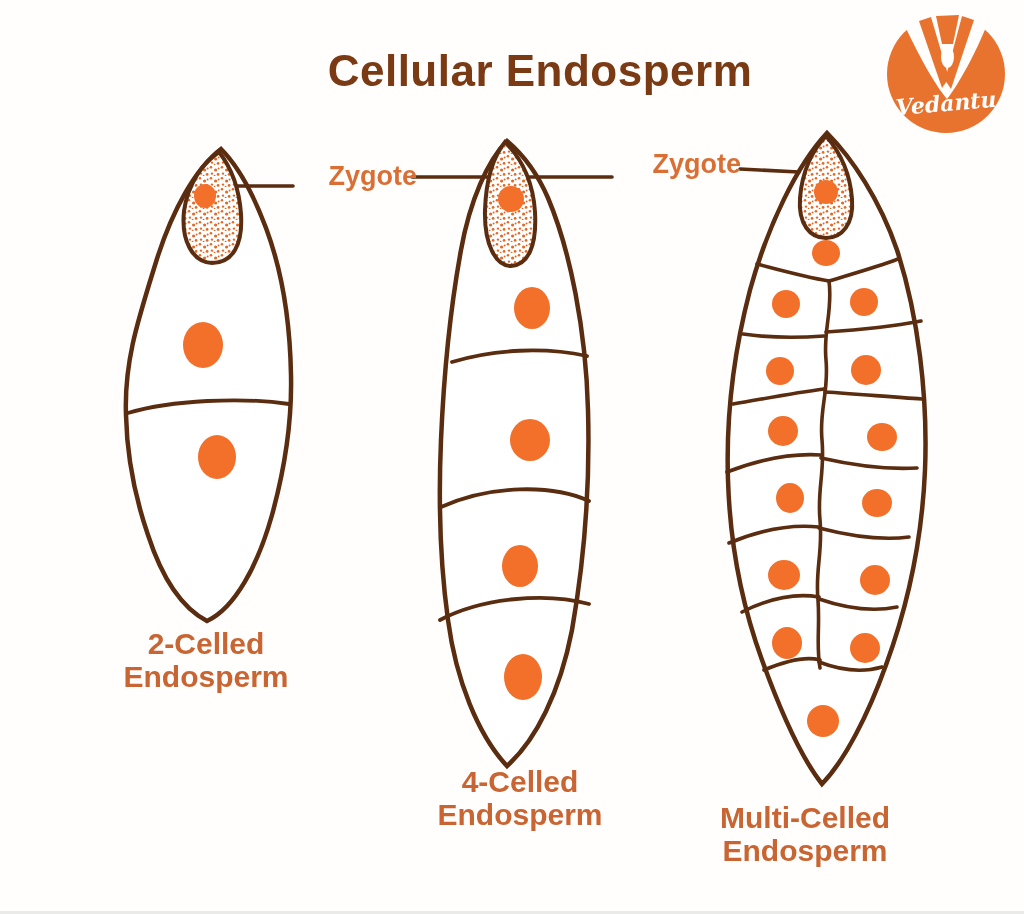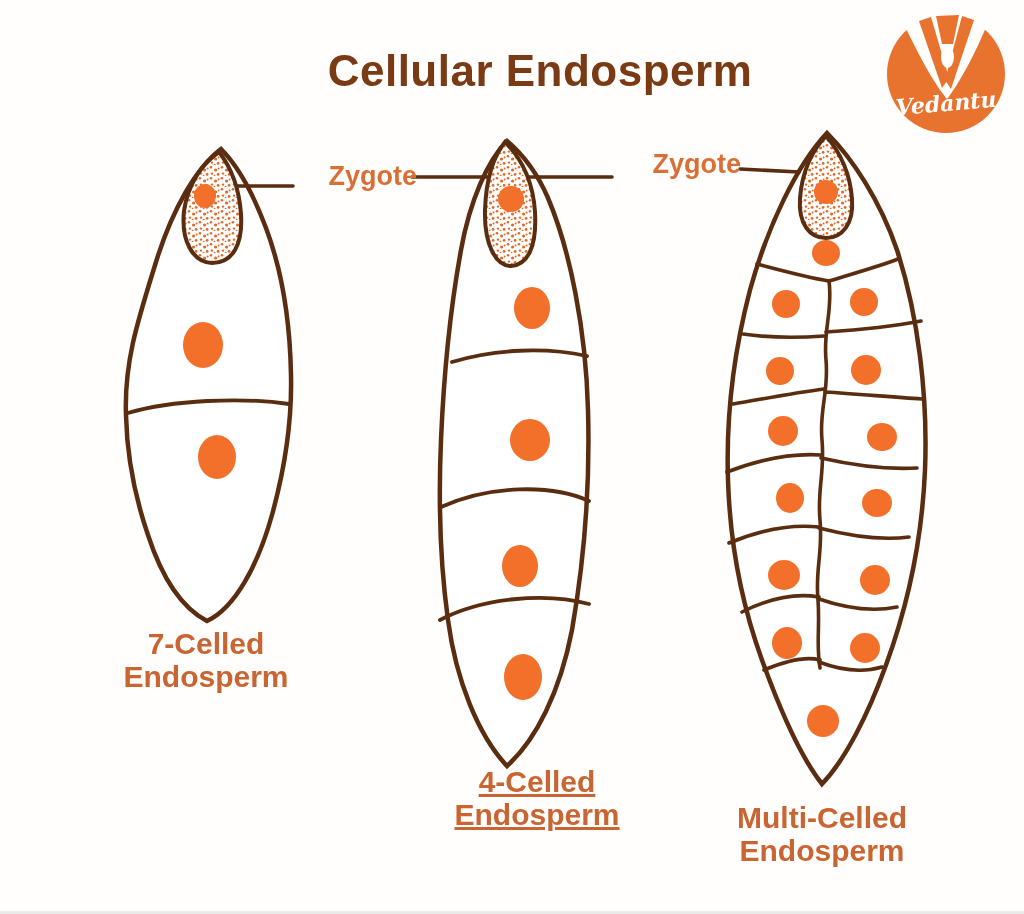--- a/index.html
+++ b/index.html
@@ -27,22 +27,22 @@
   }
   .zygote-label-1{left:287px;top:161px;}
   .zygote-label-2{left:611px;top:149px;}
   .figure-caption{
     width:260px;text-align:center;
     font-size:30px;font-weight:bold;
     line-height:33px;
     color:#c96532;
   }
   .caption-two{left:76px;top:627px;}
-  .caption-four{left:407px;top:765px;text-decoration:underline;}
-  .caption-multi{left:692px;top:801px;}
+  .caption-four{left:390px;top:765px;}
+  .caption-multi{left:675px;top:801px;}
   .logo-text{
     left:886px;top:90px;width:120px;
     text-align:center;
     font-family:"DejaVu Serif", serif;
     font-style:italic;font-weight:bold;
     font-size:22px;color:#ffffff;
     transform:rotate(-5deg);
   }
   .bottom-edge{
     left:0;bottom:0;width:1024px;height:3px;
@@ -193,21 +193,21 @@
       <ellipse cx="947.5" cy="57" rx="6.5" ry="11" fill="#fffefd"></ellipse>
     </g>
   </svg>
 
   <div class="abs page-title">Cellular Endosperm</div>
 
   <div class="abs zygote-label zygote-label-1">Zygote</div>
   <div class="abs zygote-label zygote-label-2">Zygote</div>
 
   <div class="abs figure-caption caption-two">
-    <div>7-Celled</div>
+    <div>2-Celled</div>
     <div>Endosperm</div>
   </div>
   <div class="abs figure-caption caption-four">
     <div>4-Celled</div>
     <div>Endosperm</div>
   </div>
   <div class="abs figure-caption caption-multi">
     <div>Multi-Celled</div>
     <div>Endosperm</div>
   </div>

